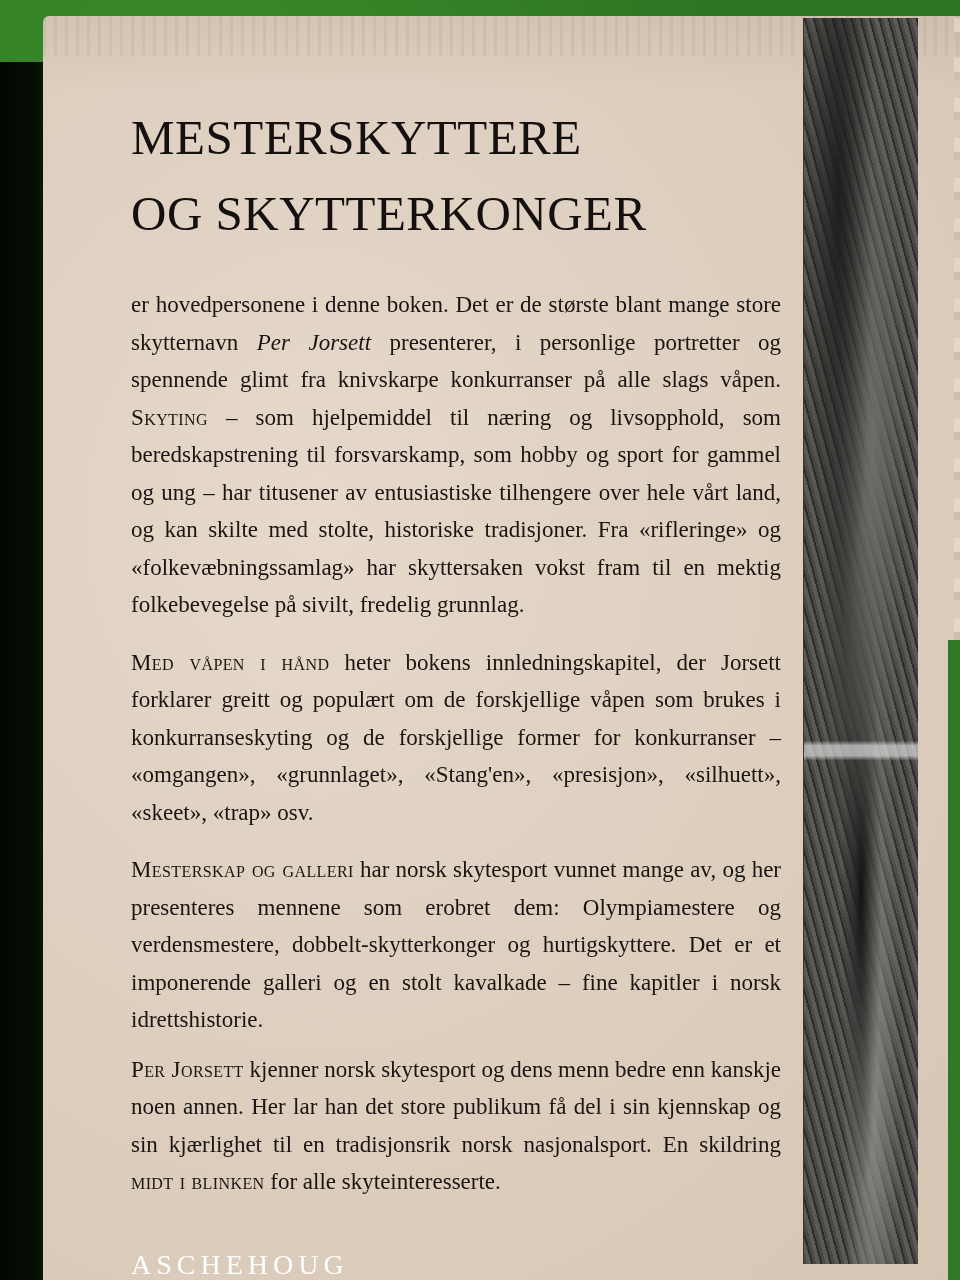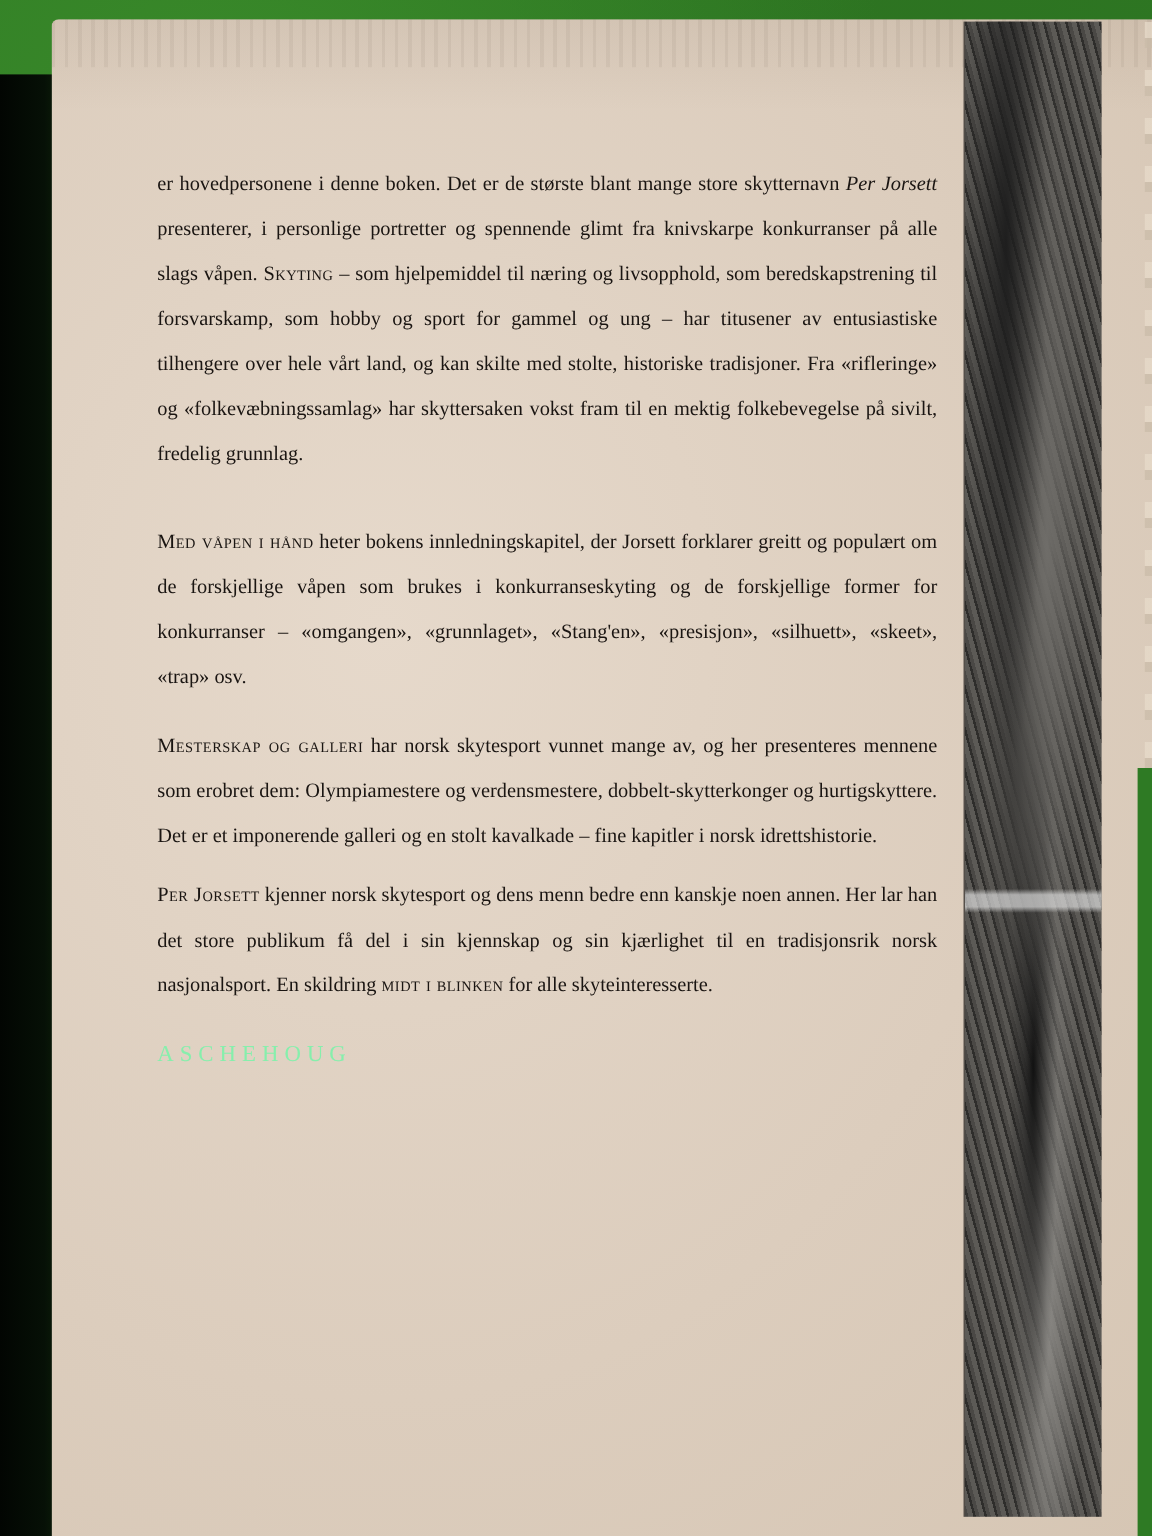--- a/index.html
+++ b/index.html
@@ -54,44 +54,48 @@
   }
   .content {
     position:absolute; left:131px; top:100px; width:650px; color:#1a1512;
   }
   .title {
     font-size:49px; line-height:76px; letter-spacing:0.5px; font-weight:normal;
     margin:0; color:#141010;
   }
   .title span { display:block; }
   .para {
-    font-size:17px; line-height:37.5px; margin:0; text-align:justify;
+    font-size:23px; line-height:37.5px; margin:0; text-align:justify;
   }
   .p1 { margin-top:34px; }
-  .p2 { margin-top:36px; }
+  .p2 { margin-top:20px; }
   .p3 { margin-top:20px; }
   .p4 { margin-top:12px; }
   .sc { font-variant:small-caps; letter-spacing:0.4px; }
   .it { font-style:italic; }
   .publisher {
-    margin-top:28px; font-size:19px; letter-spacing:5px; color:#86efac;
+    margin-top:48px; font-size:28px; letter-spacing:5px; color:#ffffff;
   }
 </style>
 </head>
 <body>
 
 <div class="bg-green"></div>
 <div class="bg-shadow"></div>
 
 <div class="cover"></div>
 <div class="photo"></div>
 <div class="photo-worn"></div>
 <div class="green-right"></div>
 
 <div class="content">
+  <h1 class="title">
+    <span>MESTERSKYTTERE</span>
+    <span>OG SKYTTERKONGER</span>
+  </h1>
 
   <p class="para p1"><span>er hovedpersonene i denne boken. Det er de største blant mange store skytternavn </span><span class="it">Per Jorsett</span><span> presenterer, i personlige portretter og spennende glimt fra knivskarpe konkurranser på alle slags våpen. </span><span class="sc">Skyting</span><span> – som hjelpemiddel til næring og livsopphold, som beredskapstrening til forsvarskamp, som hobby og sport for gammel og ung – har titusener av entusiastiske tilhengere over hele vårt land, og kan skilte med stolte, historiske tradisjoner. Fra «rifleringe» og «folkevæbningssamlag» har skyttersaken vokst fram til en mektig folkebevegelse på sivilt, fredelig grunnlag.</span></p>
 
   <p class="para p2"><span class="sc">Med våpen i hånd</span><span> heter bokens innledningskapitel, der Jorsett forklarer greitt og populært om de forskjellige våpen som brukes i konkurranseskyting og de forskjellige former for konkurranser – «omgangen», «grunnlaget», «Stang'en», «presisjon», «silhuett», «skeet», «trap» osv.</span></p>
 
   <p class="para p3"><span class="sc">Mesterskap og galleri</span><span> har norsk skytesport vunnet mange av, og her presenteres mennene som erobret dem: Olympiamestere og verdensmestere, dobbelt-skytterkonger og hurtigskyttere. Det er et imponerende galleri og en stolt kavalkade – fine kapitler i norsk idrettshistorie.</span></p>
 
   <p class="para p4"><span class="sc">Per Jorsett</span><span> kjenner norsk skytesport og dens menn bedre enn kanskje noen annen. Her lar han det store publikum få del i sin kjennskap og sin kjærlighet til en tradisjonsrik norsk nasjonalsport. En skildring </span><span class="sc">midt i blinken</span><span> for alle skyteinteresserte.</span></p>
 
   <div class="publisher">ASCHEHOUG</div>

